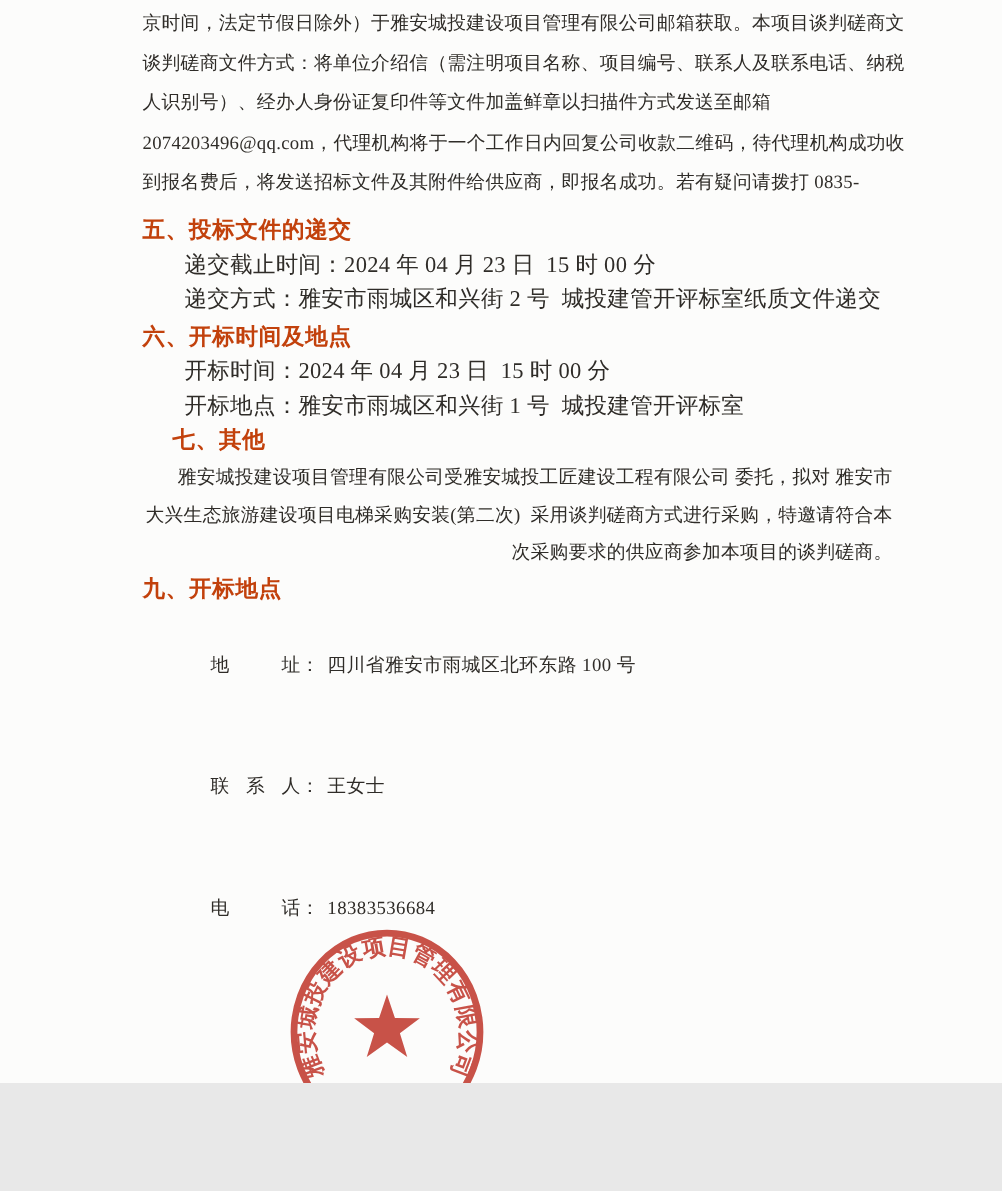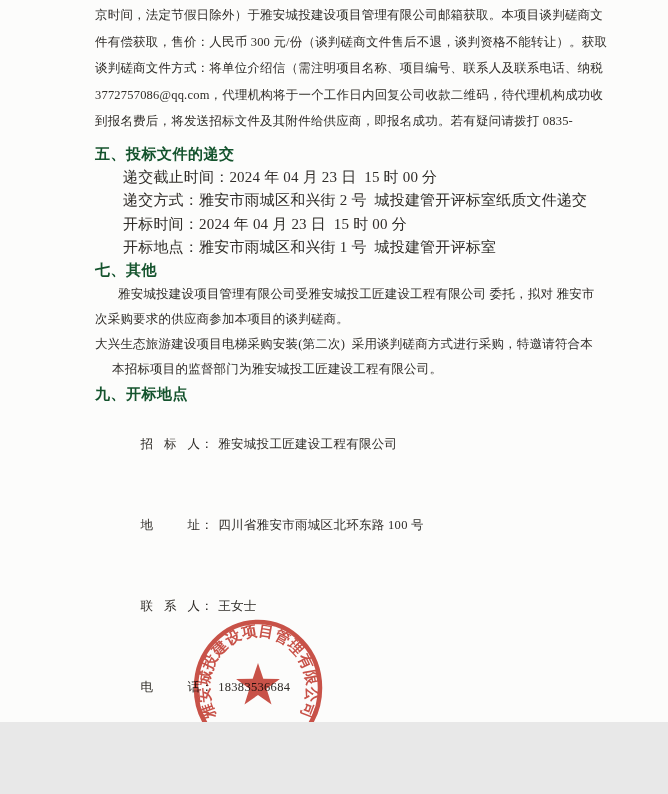--- a/index.html
+++ b/index.html
@@ -7,79 +7,76 @@
   .page {
     position:relative; width:668px; height:722px; margin:0 auto;
     background:#fcfcfb; overflow:hidden; color:#2f2c28;
     font-family:"Liberation Serif","DejaVu Serif",serif;
   }
   .content { position:absolute; left:95px; top:0; width:500px; }
   .intro { padding-top:2px; }
   .line { font-size:12.5px; line-height:26.5px; white-space:pre; letter-spacing:.2px; }
   h2.sec {
     font-family:"Liberation Sans","DejaVu Sans",sans-serif;
-    font-size:15px; font-weight:bold; line-height:24px; color:#14532d;
+    font-size:15px; font-weight:bold; line-height:24px; color:#c2410c;
     letter-spacing:.5px; white-space:pre;
   }
   h2.s5 { margin-top:7px; }
-  h2.s7 { margin-top:-2px; }
+  h2.s7 { margin-top:-2px;margin-left:20px; }
   .item { font-size:15px; line-height:23.5px; padding-left:28px; white-space:pre; letter-spacing:.2px; }
-  .para .pline { font-size:12.5px; line-height:25px; white-space:pre; letter-spacing:.2px; }
+  .para .pline { font-size:12.5px; line-height:25px; white-space:pre; letter-spacing:.2px;text-align:right; }
   .indent1 { padding-left:23px; }
   .para8 { font-size:12.5px; line-height:25px; padding-left:17px; white-space:pre; letter-spacing:.2px; }
   .contacts { margin-top:-2px; padding-left:18px; }
   .crow { font-size:12.5px; line-height:27px; white-space:pre; letter-spacing:.3px; }
   .lbl { display:inline-block; width:60px; text-align:justify; text-align-last:justify; vertical-align:top; }
   .colon { display:inline-block; }
   .val { padding-left:5px; }
   .seal {
     position:absolute; left:172px; top:603px; width:172px; height:172px;
     mix-blend-mode:multiply; opacity:.88; pointer-events:none;
   }
 </style>
 </head>
 <body>
 
 <div class="page">
   <div class="content">
 
     <div class="intro">
       <div class="line">京时间，法定节假日除外）于雅安城投建设项目管理有限公司邮箱获取。本项目谈判磋商文</div>
-      <div class="line">件有偿获取，售价：人民币 300 元/份（谈判磋商文件售后不退，谈判资格不能转让）。获取</div>
       <div class="line">谈判磋商文件方式：将单位介绍信（需注明项目名称、项目编号、联系人及联系电话、纳税</div>
-      <div class="line">3772757086@qq.com，代理机构将于一个工作日内回复公司收款二维码，待代理机构成功收</div>
+      <div class="line">人识别号）、经办人身份证复印件等文件加盖鲜章以扫描件方式发送至邮箱</div>
+      <div class="line">2074203496@qq.com，代理机构将于一个工作日内回复公司收款二维码，待代理机构成功收</div>
       <div class="line">到报名费后，将发送招标文件及其附件给供应商，即报名成功。若有疑问请拨打 0835-</div>
     </div>
 
     <h2 class="sec s5">五、投标文件的递交</h2>
     <div class="items">
       <div class="item">递交截止时间：2024 年 04 月 23 日  15 时 00 分</div>
       <div class="item">递交方式：雅安市雨城区和兴街 2 号  城投建管开评标室纸质文件递交</div>
     </div>
 
+    <h2 class="sec s6">六、开标时间及地点</h2>
     <div class="items">
       <div class="item">开标时间：2024 年 04 月 23 日  15 时 00 分</div>
       <div class="item">开标地点：雅安市雨城区和兴街 1 号  城投建管开评标室</div>
     </div>
 
     <h2 class="sec s7">七、其他</h2>
     <div class="para">
       <div class="pline indent1">雅安城投建设项目管理有限公司受雅安城投工匠建设工程有限公司 委托，拟对 雅安市</div>
+      <div class="pline">大兴生态旅游建设项目电梯采购安装(第二次)  采用谈判磋商方式进行采购，特邀请符合本</div>
       <div class="pline">次采购要求的供应商参加本项目的谈判磋商。</div>
-      <div class="pline">大兴生态旅游建设项目电梯采购安装(第二次)  采用谈判磋商方式进行采购，特邀请符合本</div>
     </div>
 
-    <div class="para8">本招标项目的监督部门为雅安城投工匠建设工程有限公司。</div>
 
     <h2 class="sec s9">九、开标地点</h2>
 
     <div class="contacts">
-      <div class="crow">
-        <span class="lbl">招标人</span><span class="colon">：</span><span class="val">雅安城投工匠建设工程有限公司</span>
-      </div>
       <div class="crow">
         <span class="lbl">地址</span><span class="colon">：</span><span class="val">四川省雅安市雨城区北环东路 100 号</span>
       </div>
       <div class="crow">
         <span class="lbl">联系人</span><span class="colon">：</span><span class="val">王女士</span>
       </div>
       <div class="crow">
         <span class="lbl">电话</span><span class="colon">：</span><span class="val">18383536684</span>
       </div>
 

